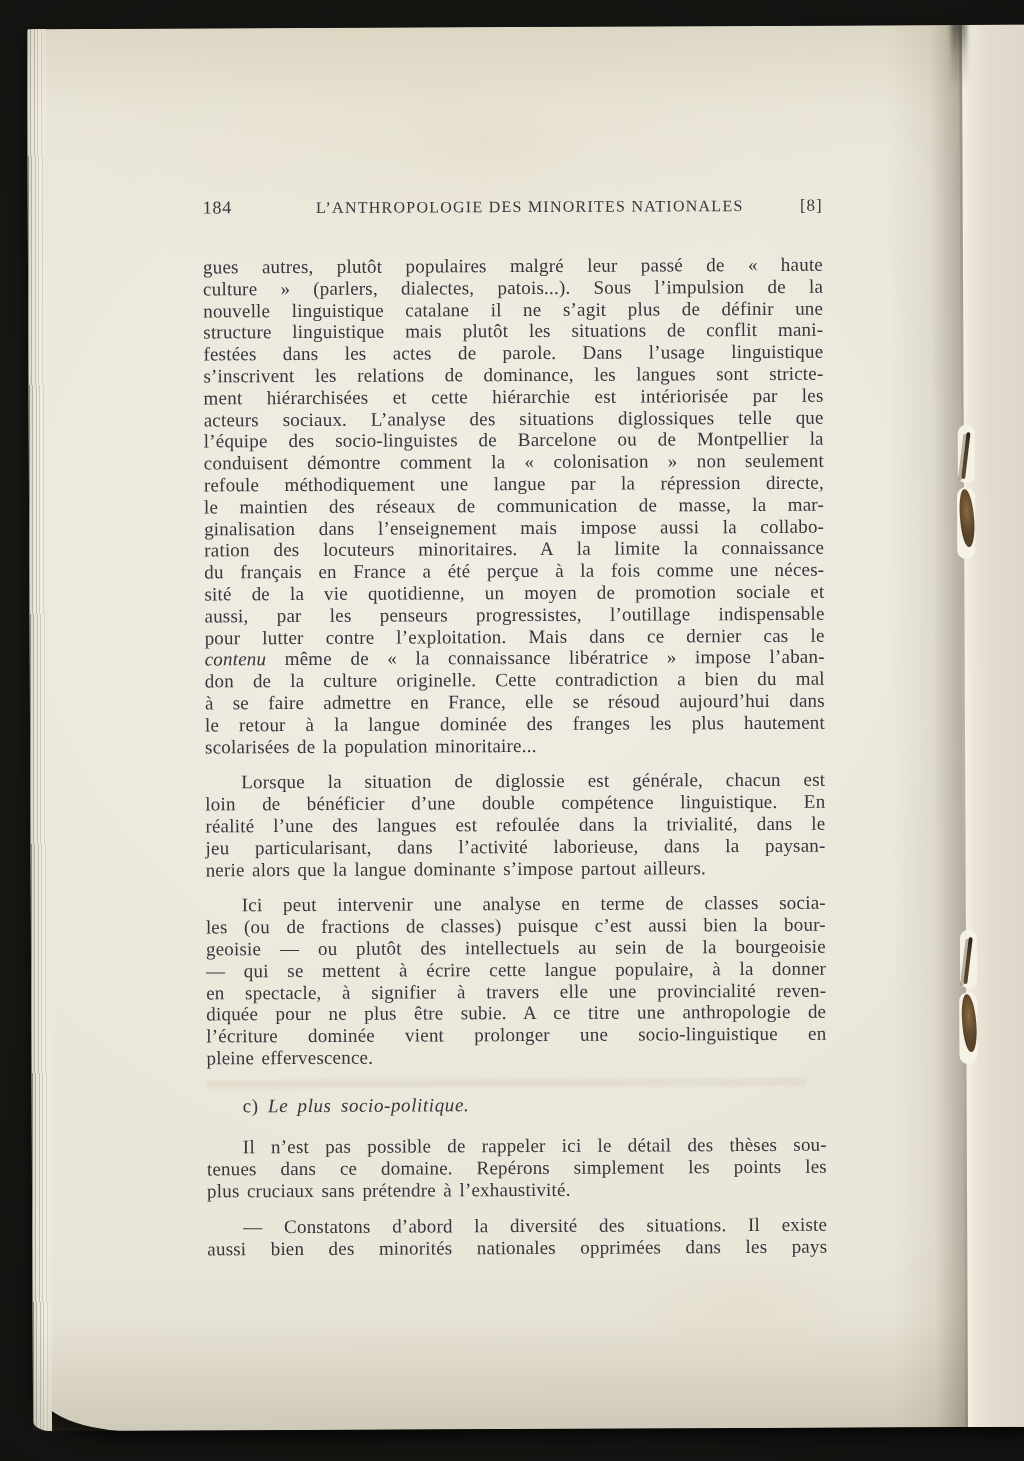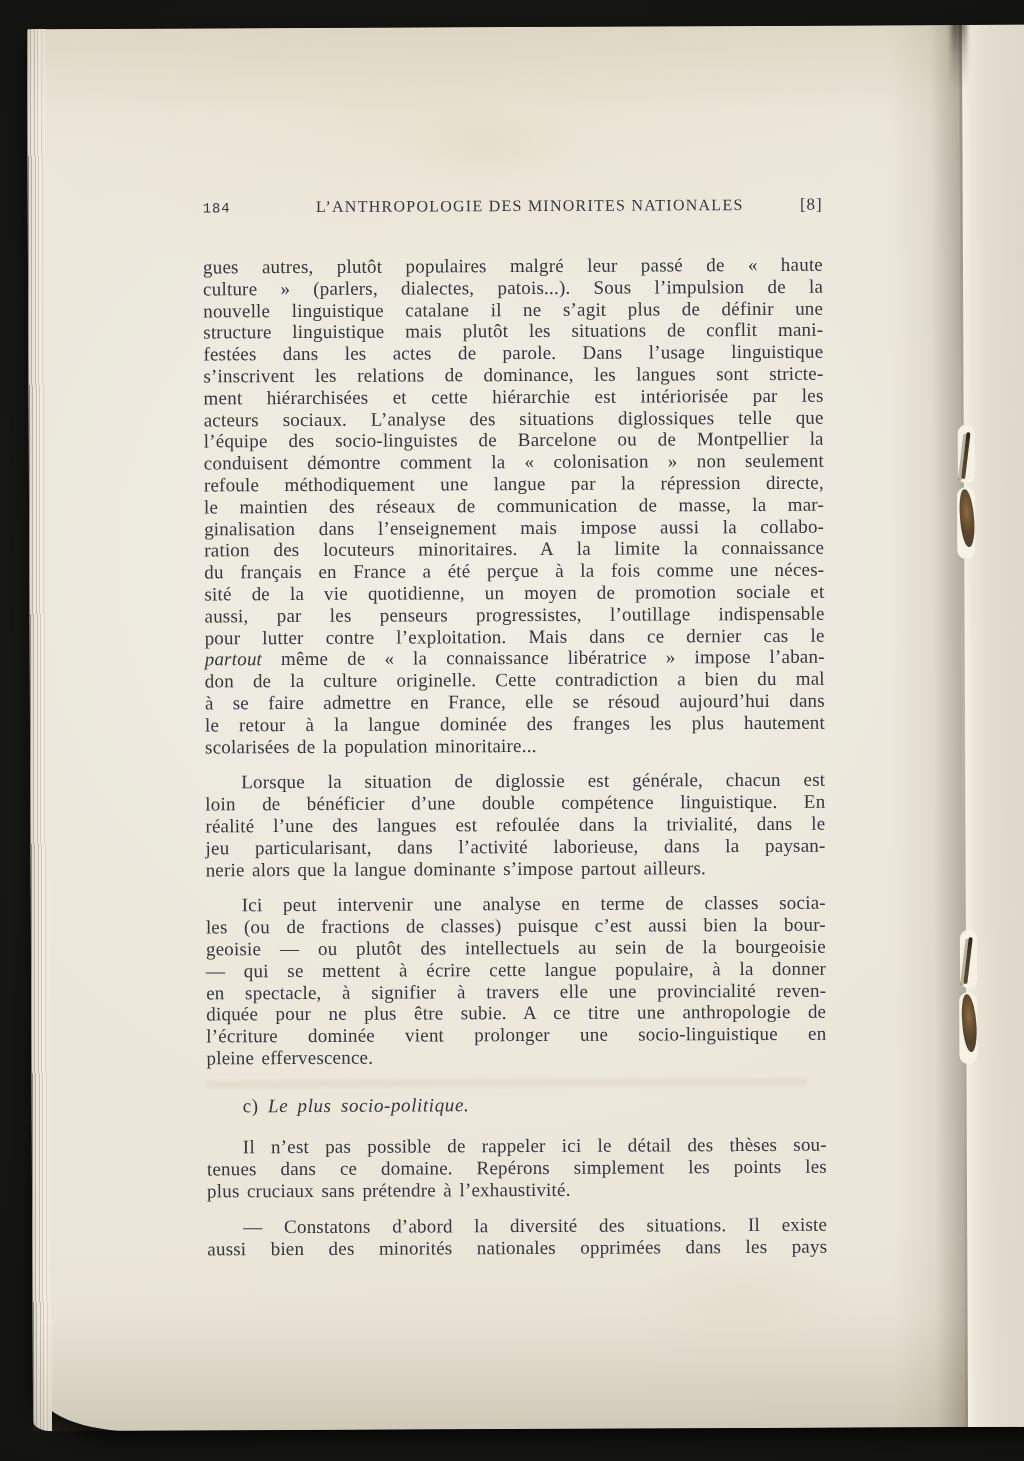--- a/index.html
+++ b/index.html
@@ -77,21 +77,21 @@
     box-shadow:-3px 2px 0 rgba(76,61,41,0.35); }
   .stitch .thread-blob { position:absolute; left:14px; top:64px; width:14px; height:58px;
     background:radial-gradient(60% 45% at 50% 38%, #8c6c40 0%, #6b5233 55%, #57422a 100%);
     border-radius:46% 54% 50% 50%; transform:rotate(-4deg); }
   .textblock {
     position:absolute; left:175px; top:169px; width:620px;
     color:#36363c;
     letter-spacing:0.2px;
   }
   .runhead { display:flex; align-items:baseline; height:22px; }
-  .runhead .num { width:78px; font-size:14px; letter-spacing:0.8px;font-family:Liberation Mono, monospace; }
+  .runhead .num { width:78px; font-size:18px; letter-spacing:0.8px; }
   .runhead .title { flex:1; text-align:center; font-size:16px; letter-spacing:1.25px; white-space:nowrap; }
   .runhead .ref { width:44px; text-align:right; font-size:17px; letter-spacing:1px; }
   #page-text { margin:0; }
   .para { font-size:19px; line-height:21.8px; margin-top:14px; word-spacing:2.5px; }
   .para .line { text-align:justify; text-align-last:justify; }
   .para .line.last { text-align-last:left; }
   .para .line.first-indent { padding-left:36px; }
   .para.role-continuation { margin-top:37px; }
   .para.role-heading { margin-top:26px; }
   .para.role-heading .line { letter-spacing:0.6px; word-spacing:4px; }
@@ -144,21 +144,21 @@
           <div class="line">l’équipe des socio-linguistes de Barcelone ou de Montpellier la</div>
           <div class="line">conduisent démontre comment la « colonisation » non seulement</div>
           <div class="line">refoule méthodiquement une langue par la répression directe,</div>
           <div class="line">le maintien des réseaux de communication de masse, la mar-</div>
           <div class="line">ginalisation dans l’enseignement mais impose aussi la collabo-</div>
           <div class="line">ration des locuteurs minoritaires. A la limite la connaissance</div>
           <div class="line">du français en France a été perçue à la fois comme une néces-</div>
           <div class="line">sité de la vie quotidienne, un moyen de promotion sociale et</div>
           <div class="line">aussi, par les penseurs progressistes, l’outillage indispensable</div>
           <div class="line">pour lutter contre l’exploitation. Mais dans ce dernier cas le</div>
-          <div class="line"><i>partout</i> même de « la connaissance libératrice » impose l’aban-</div>
+          <div class="line"><i>contenu</i> même de « la connaissance libératrice » impose l’aban-</div>
           <div class="line">don de la culture originelle. Cette contradiction a bien du mal</div>
           <div class="line">à se faire admettre en France, elle se résoud aujourd’hui dans</div>
           <div class="line">le retour à la langue dominée des franges les plus hautement</div>
           <div class="line last">scolarisées de la population minoritaire...</div>
         </div>
         <div class="para role-indented">
           <div class="line first-indent">Lorsque la situation de diglossie est générale, chacun est</div>
           <div class="line">loin de bénéficier d’une double compétence linguistique. En</div>
           <div class="line">réalité l’une des langues est refoulée dans la trivialité, dans le</div>
           <div class="line">jeu particularisant, dans l’activité laborieuse, dans la paysan-</div>

